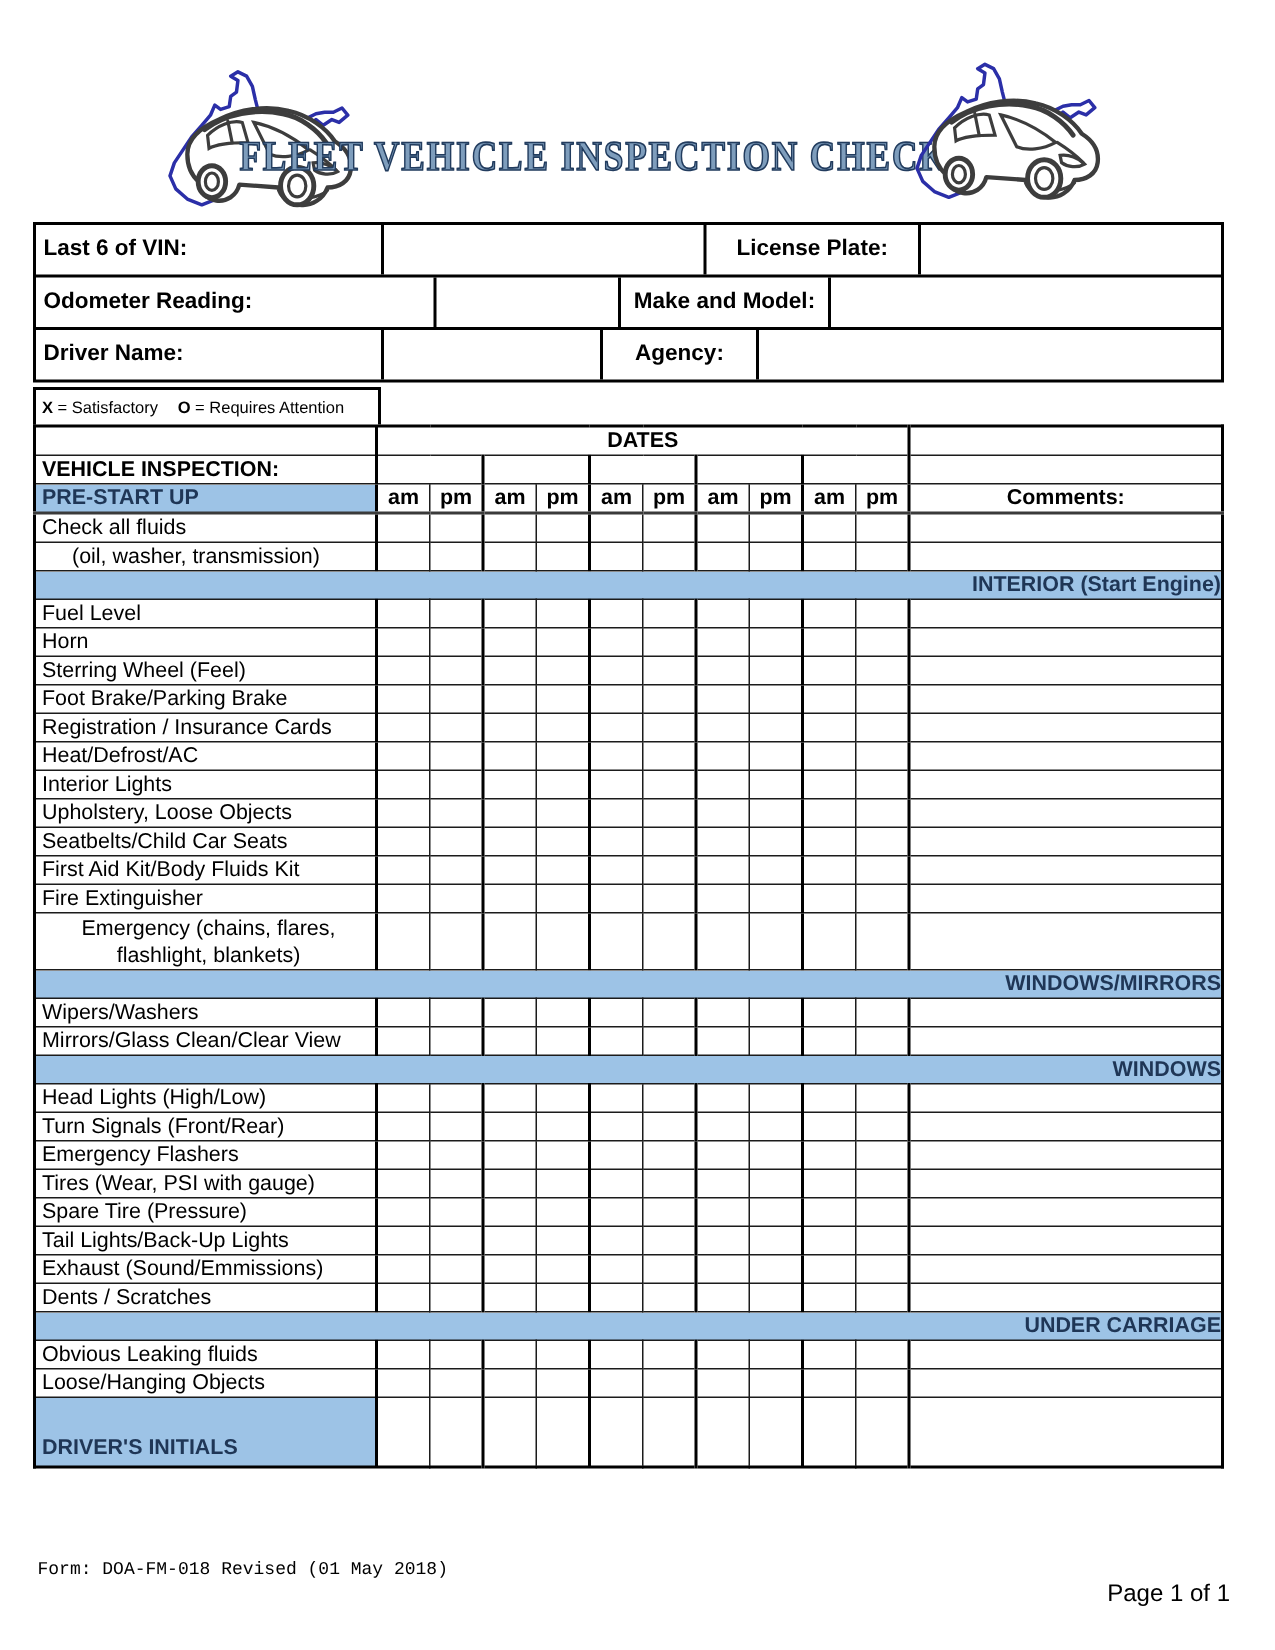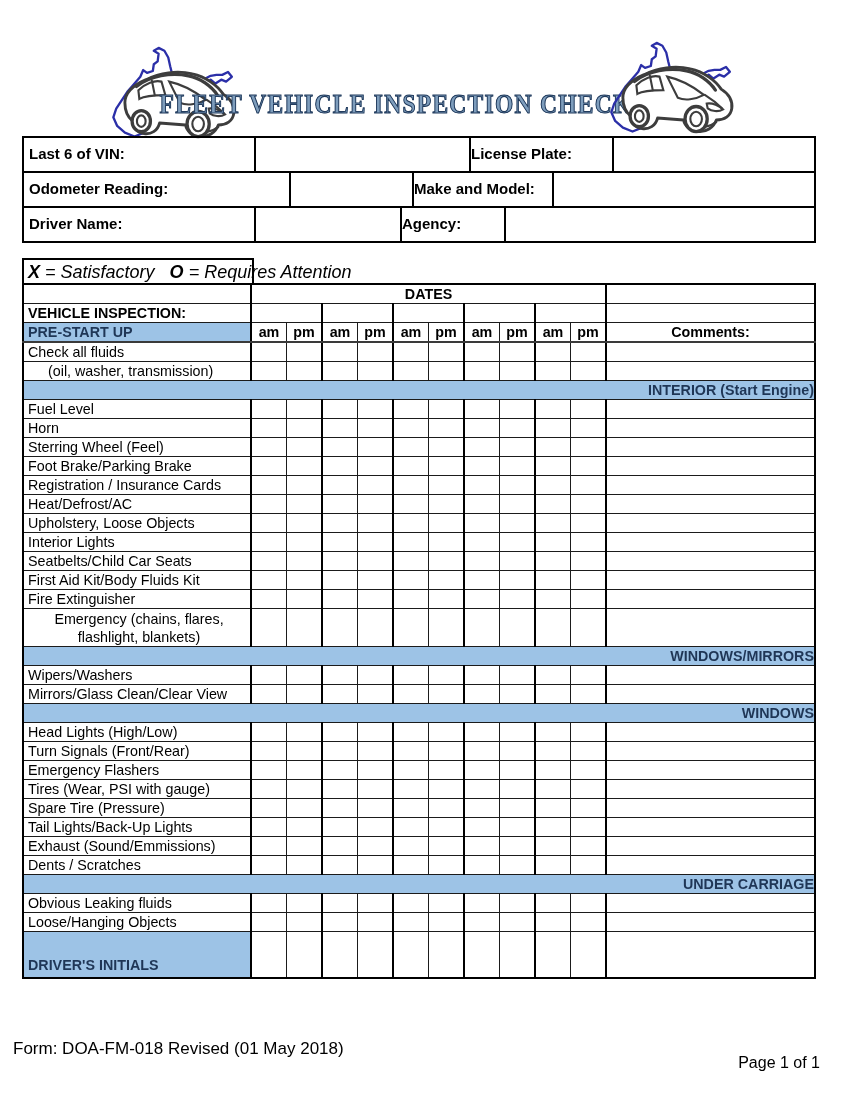--- a/index.html
+++ b/index.html
@@ -21,34 +21,34 @@
   .car-s2{fill:none;stroke:var(--car);stroke-width:2.2;stroke-linecap:round;}
   .wheel{fill:#fff;stroke:var(--car);stroke-width:3.4;}
   .wheelin{fill:none;stroke:var(--car);stroke-width:2.2;}
   .title-wrap{position:absolute;left:0;right:0;top:84px;margin:0;text-align:center;font-weight:bold;}
   .title{display:inline-block;transform:scaleX(.84);transform-origin:center;
          font-family:"Liberation Serif",serif;font-size:28px;letter-spacing:1.5px;
          color:var(--titlefill);-webkit-text-stroke:1.1px var(--titleline);
          text-shadow:0 0 .5px var(--titleline);white-space:nowrap;}
 
   
-  .info-form{position:absolute;left:22px;top:136px;width:794px;box-sizing:border-box;
+  .info-form{position:absolute;left:22px;top:148px;width:794px;box-sizing:border-box;
              border:2.5px solid var(--thick);}
   .info-row{display:flex;height:33px;border-top:2px solid var(--thick);}
   .info-row:first-child{border-top:none;}
   .info-cell{box-sizing:border-box;border-left:2px solid var(--thick);height:100%;}
   .info-cell:first-child{border-left:none;}
   .info-cell.grow{flex:1;}
   .if-label{font-weight:bold;font-size:15px;line-height:31px;padding-left:5px;white-space:nowrap;}
-  .if-label.ctr{text-align:left;padding-left:0;}
+  .if-label.ctr{text-align:center;padding-left:0;}
 
   
   .legend{position:absolute;left:22px;top:258px;width:232px;height:25px;box-sizing:border-box;
-          border:2px solid var(--thick);border-bottom:none;font-size:18px;line-height:24px;
-          padding-left:4px;white-space:nowrap;font-style:italic;}
+          border:2px solid var(--thick);border-bottom:none;font-size:11px;line-height:24px;
+          padding-left:4px;white-space:nowrap;}
   .lg-b{font-weight:bold;}
   .lg-gap{margin-left:10px;}
 
   
   .cl{position:absolute;left:22px;top:283px;width:794px;border-collapse:collapse;
       table-layout:fixed;border:2.5px solid var(--thick);}
   .cl td{border:1.5px solid var(--thin);height:18px;padding:0;font-size:14.3px;
          line-height:17px;vertical-align:middle;overflow:hidden;}
   .cl td.lab{padding-left:4px;white-space:nowrap;}
   .cl td.ind{padding-left:24px;}
@@ -58,21 +58,21 @@
   .cl td.c{text-align:center;}
   .cl tr.hdrC td{border-bottom:2.2px solid #3a3a3a;}
   .cl td.sec{background:var(--blue);color:var(--navy);font-weight:bold;padding-left:4px;text-align:right;}
   .cl td.bluecell{background:var(--blue);color:var(--navy);font-weight:bold;}
   .cl tr.tall td{height:37px;}
   .cl tr.init td{height:42px;margin-top:48px;}
   .cl td.initlab{vertical-align:bottom;padding-bottom:3px;}
   .cl .ln{line-height:18px;text-align:center;}
 
   
-  .foot-left{position:absolute;left:13px;top:1039px;font-size:17px;}
+  .foot-left{position:absolute;left:25px;top:1039px;font-size:12px;font-family:Liberation Mono, monospace;}
   .foot-right{position:absolute;right:30px;top:1054px;font-size:16px;}
 </style>
 </head>
 <body>
 
 <div class="page">
 
   <div class="banner">
     <svg class="logo logo-left" viewBox="0 0 160 110" aria-hidden="true">
       <path class="state-path" d="M58,6 L63,9 L62,17 L58,20 L57,27 L51,29 L47,26 L44,33 L38,40 L31,48 L25,57 L19,66 L16,75 L20,84 L28,91 L38,95 L48,91 L58,84 L68,76 L77,67 L84,59 L91,53 L98,48 L105,44 L112,41 L117,36 L122,40 L128,36 L133,38 L139,33 L135,28 L129,31 L123,31 L117,32 L111,35 L105,37 L99,40 L93,43 L87,41 L81,37 L77,30 L75,22 L73,13 L69,6 L63,3 Z"></path>
@@ -290,35 +290,35 @@
           <td class="check"></td>
           <td class="check ps"></td>
           <td class="check"></td>
           <td class="check ps"></td>
           <td class="check"></td>
           <td class="check ps"></td>
           <td class="check"></td>
           <td class="cm"></td>
         </tr>
         <tr>
+          <td class="lab">Interior Lights</td>
+          <td class="check ps"></td>
+          <td class="check"></td>
+          <td class="check ps"></td>
+          <td class="check"></td>
+          <td class="check ps"></td>
+          <td class="check"></td>
+          <td class="check ps"></td>
+          <td class="check"></td>
+          <td class="check ps"></td>
+          <td class="check"></td>
+          <td class="cm"></td>
+        </tr>
+        <tr>
           <td class="lab">Upholstery, Loose Objects</td>
-          <td class="check ps"></td>
-          <td class="check"></td>
-          <td class="check ps"></td>
-          <td class="check"></td>
-          <td class="check ps"></td>
-          <td class="check"></td>
-          <td class="check ps"></td>
-          <td class="check"></td>
-          <td class="check ps"></td>
-          <td class="check"></td>
-          <td class="cm"></td>
-        </tr>
-        <tr>
-          <td class="lab">Interior Lights</td>
           <td class="check ps"></td>
           <td class="check"></td>
           <td class="check ps"></td>
           <td class="check"></td>
           <td class="check ps"></td>
           <td class="check"></td>
           <td class="check ps"></td>
           <td class="check"></td>
           <td class="check ps"></td>
           <td class="check"></td>

